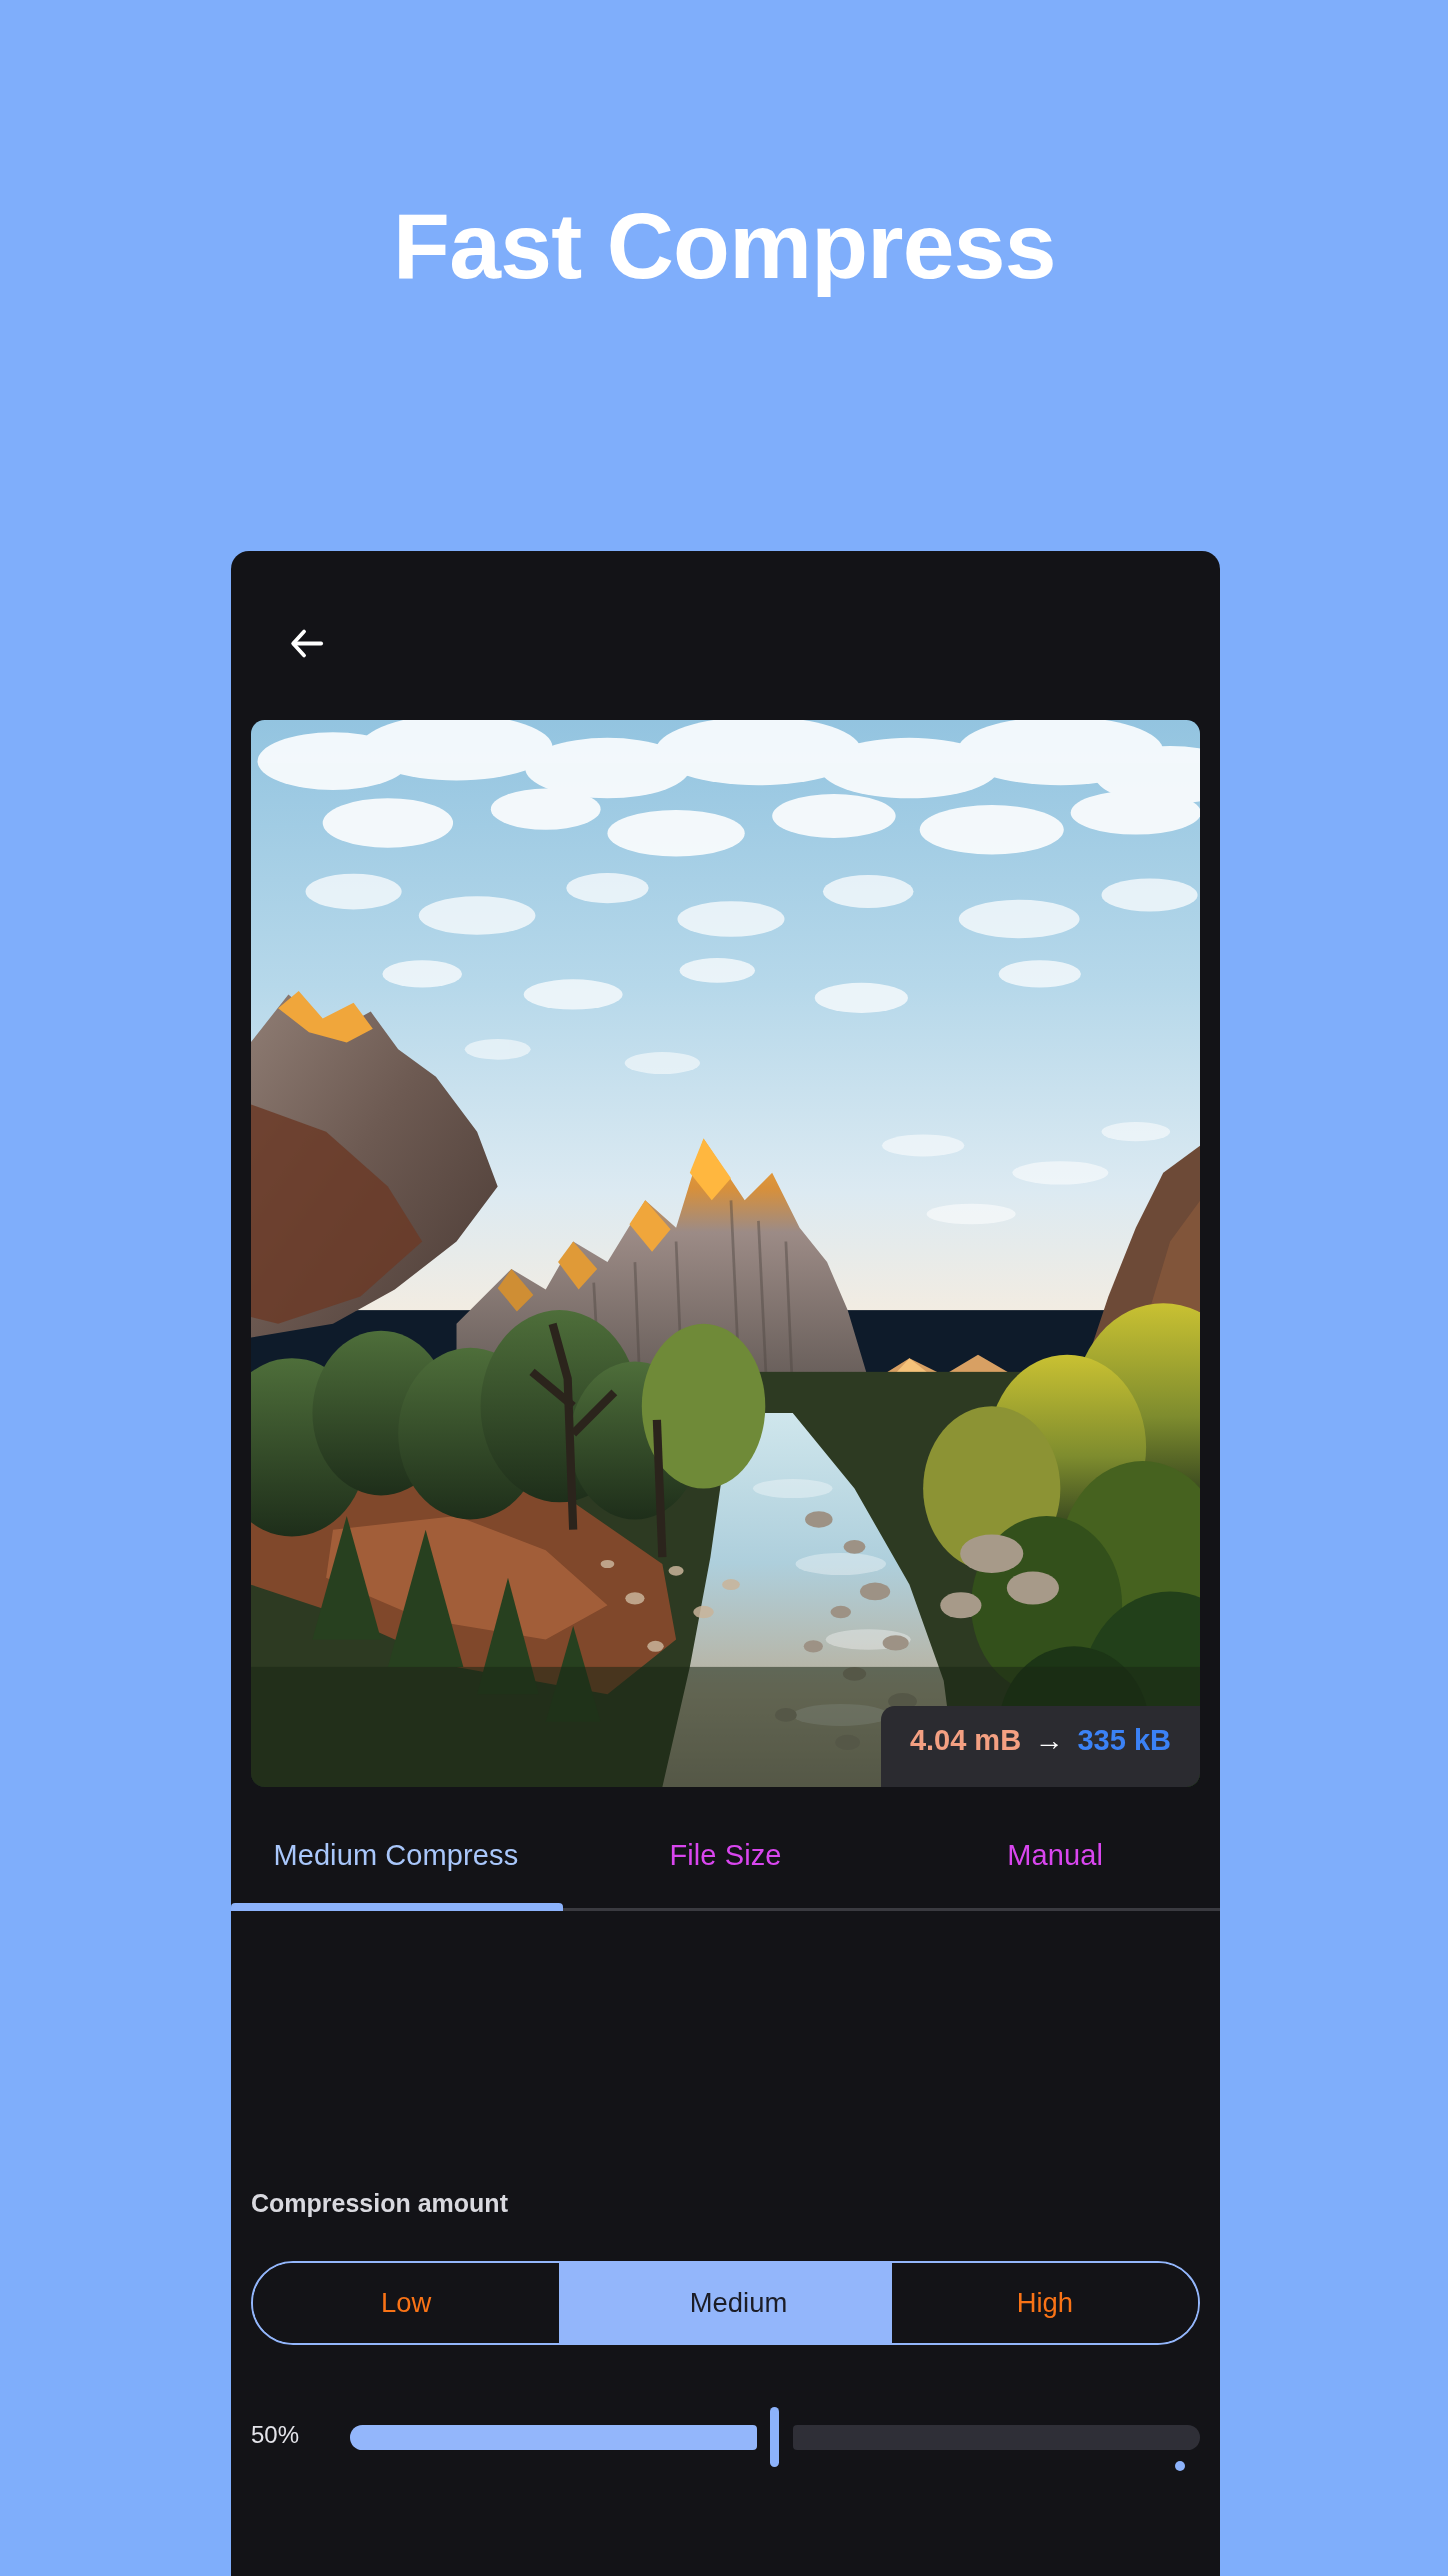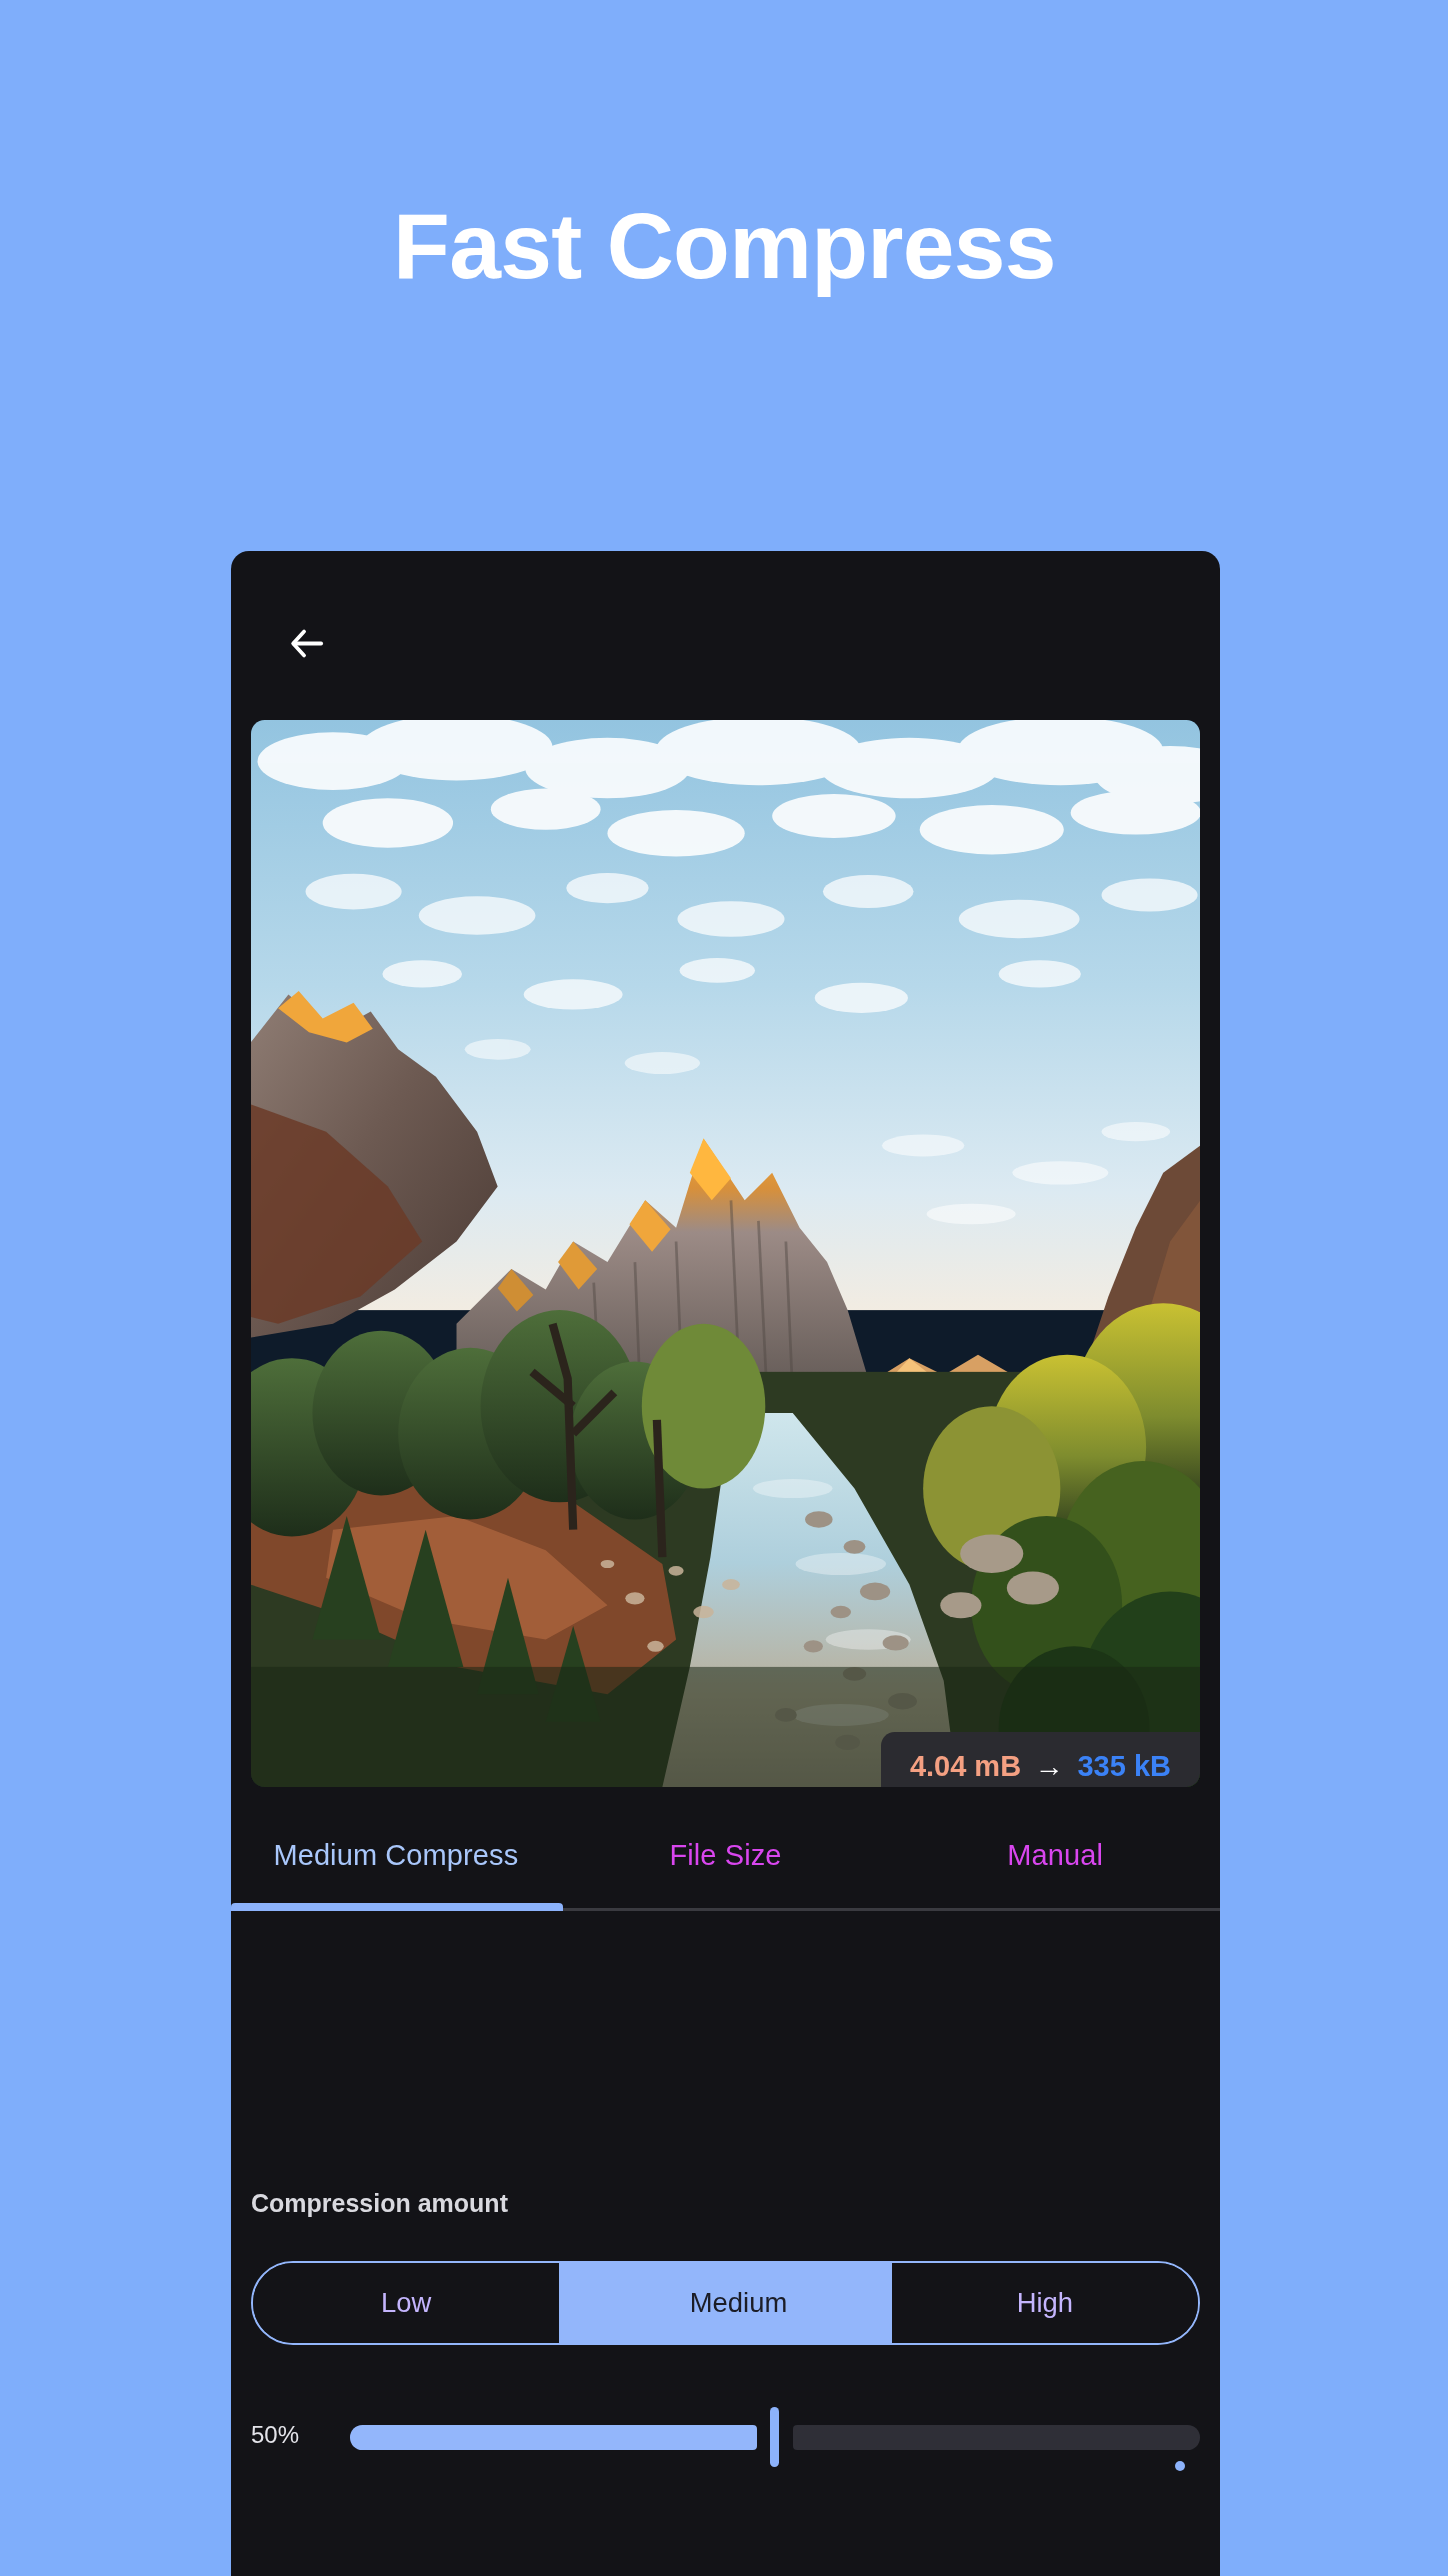--- a/index.html
+++ b/index.html
@@ -45,21 +45,21 @@
     border-radius:13.7px; overflow:hidden;
     background:#0e1b2a;
   }
   .photo-svg{ position:absolute; inset:0; width:100%; height:100%; display:block; }
 
   
   .size-badge{
     position:absolute; right:0px; bottom:0px;
     background:#2b2b30; color:#fff;
     border-radius:13.7px 0 13.7px 0;
-    padding:18px 29px 4px 29px;
+    padding:18px 29px 30px 29px;
     font-size:29px; font-weight:bold;
     display:flex; align-items:center; gap:13.7px;
     white-space:nowrap;
   }
   .sz-from{ color:#f4a082; }
   .sz-arrow{ color:#ffffff; font-weight:normal; font-size:29px; }
   .sz-to{ color:#3b82f6; }
 
   
   .tabs{
@@ -93,21 +93,21 @@
   
   .segmented{
     position:absolute; left:20px; top:345px;
     width:949px; height:84px;
     border:2.1px solid #93b6fb; border-radius:42px;
     display:flex; overflow:hidden;
     background:#131317;
   }
   .seg{
     flex:1; display:flex; align-items:center; justify-content:center;
-    font-size:27.4px; color:#c4b5fd; background:#131317;
+    font-size:27.4px; color:#f97316; background:#131317;
   }
   .seg.selected{ background:#93b6fb; color:#1b1d27;padding-left:26px; }
 
   
   .slider-row{
     position:absolute; left:20px; top:480px; width:949px; height:82px;
   }
   .slider-pct{
     position:absolute; left:0; top:25px;
     font-size:24px; color:#e4e4ea;

